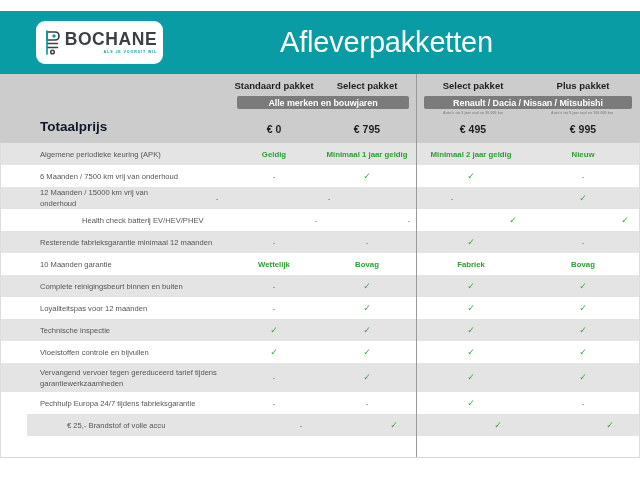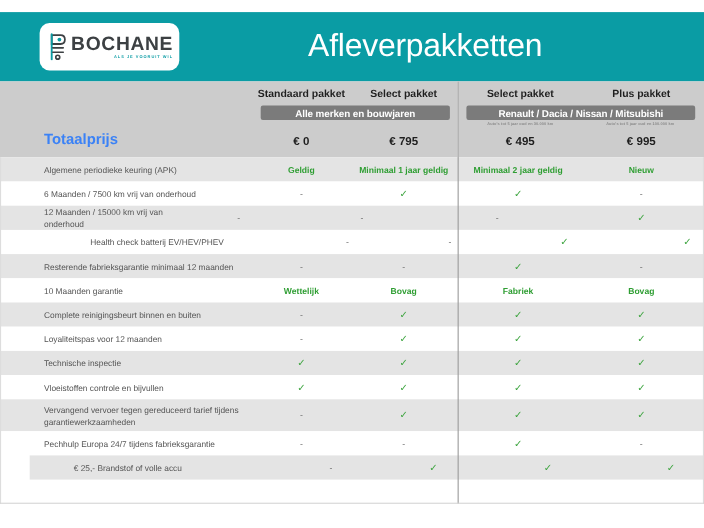--- a/index.html
+++ b/index.html
@@ -127,21 +127,21 @@
     font-size: 10.5px;
     font-weight: 700;
     color: #1f1f1f;
   }
   .totaal {
     position: absolute;
     left: 40px;
     top: 119px;
     font-size: 13.5px;
     font-weight: 700;
-    color: #3b82f6;
+    color: #0f172a;
   }
 
   
   .table {
     position: absolute;
     left: 0;
     top: 143px;
     width: 640px;
   }
   .row {

